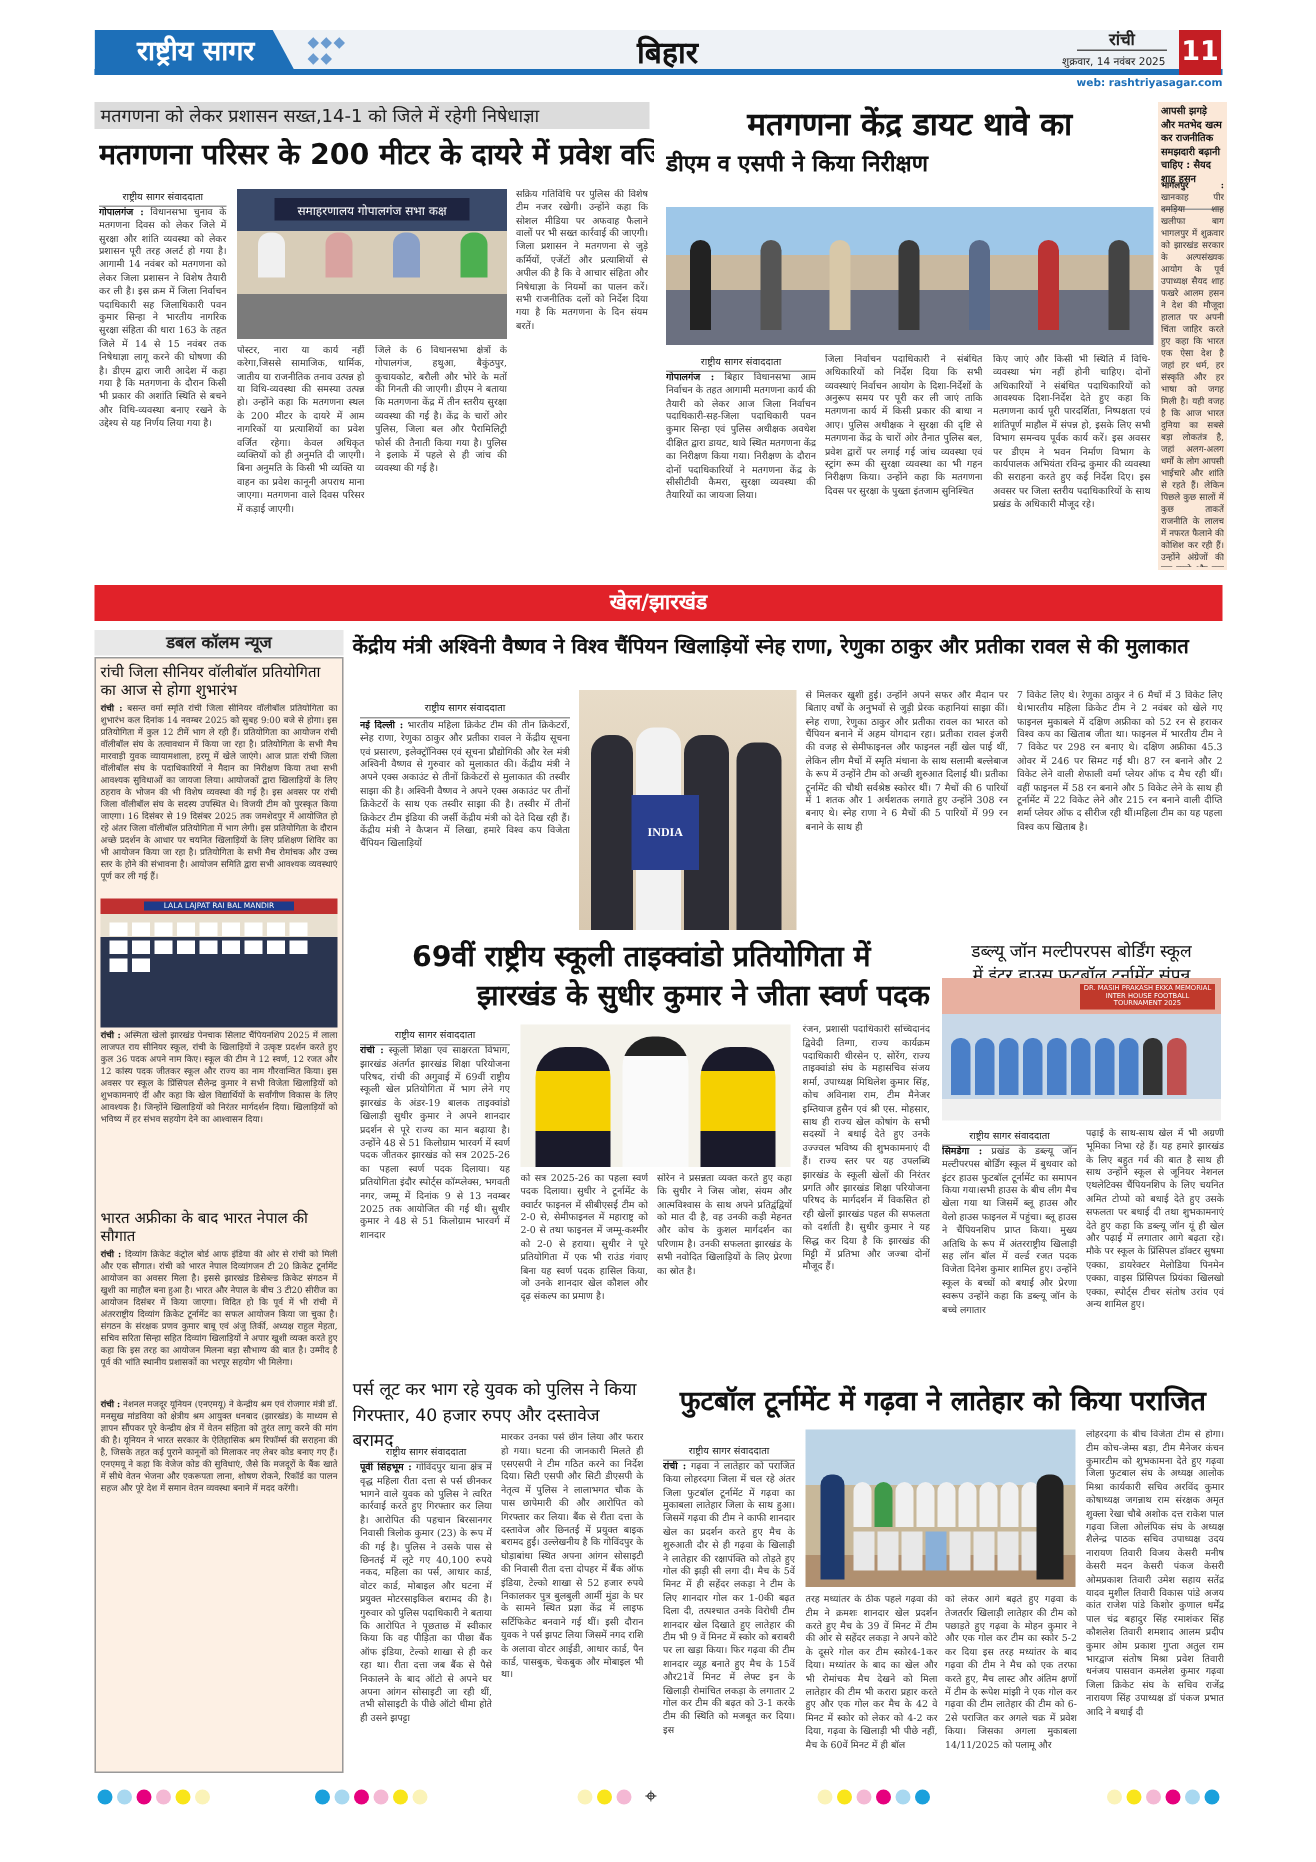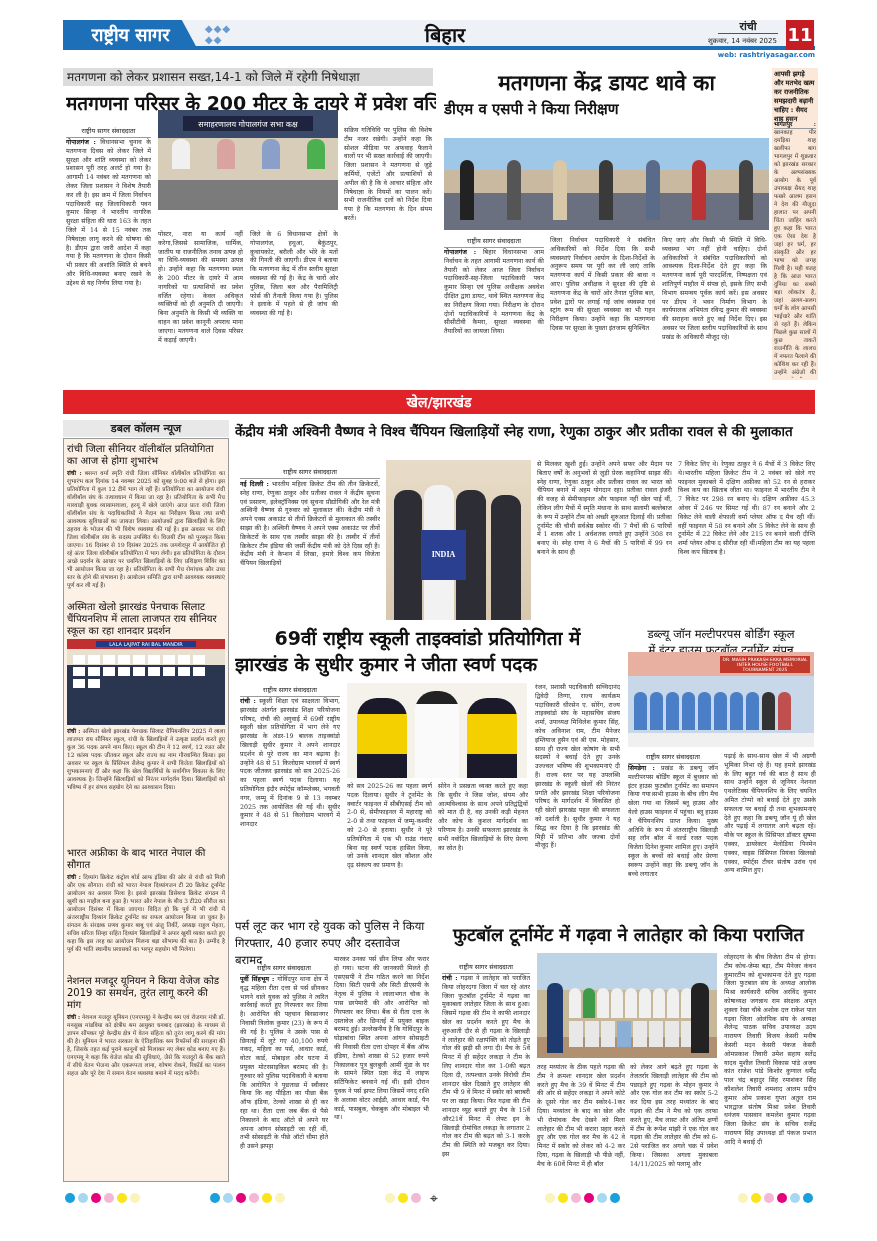--- a/index.html
+++ b/index.html
@@ -35,21 +35,21 @@
 <div class="abs mast-section">बिहार</div>
 <div class="abs mast-city">रांची</div>
 <div class="abs mast-date">शुक्रवार, 14 नवंबर 2025</div>
 <div class="abs mast-web">web: rashtriyasagar.com</div>
 <div class="abs mast-page">11</div>
 
 <div class="abs kicker-bar">मतगणना को लेकर प्रशासन सख्त,14-1 को जिले में रहेगी निषेधाज्ञा</div>
 <div class="abs hl" style="left:66px;top:90px;width:370px;font-size:19px;line-height:26px">मतगणना परिसर के 200 मीटर के दायरे में प्रवेश वर्जित</div>
 <div class="abs byline" style="left:66px;top:126px;width:85px">राष्ट्रीय सागर संवाददाता</div>
 <div class="abs body" style="left:66px;top:138px;width:85px;height:225px"><b>गोपालगंज :</b> <span>विधानसभा चुनाव के मतगणना दिवस को लेकर जिले में सुरक्षा और शांति व्यवस्था को लेकर प्रशासन पूरी तरह अलर्ट हो गया है। आगामी 14 नवंबर को मतगणना को लेकर जिला प्रशासन ने विशेष तैयारी कर ली है। इस क्रम में जिला निर्वाचन पदाधिकारी सह जिलाधिकारी पवन कुमार सिन्हा ने भारतीय नागरिक सुरक्षा संहिता की धारा 163 के तहत जिले में 14 से 15 नवंबर तक निषेधाज्ञा लागू करने की घोषणा की है। डीएम द्वारा जारी आदेश में कहा गया है कि मतगणना के दौरान किसी भी प्रकार की अशांति स्थिति से बचने और विधि-व्यवस्था बनाए रखने के उद्देश्य से यह निर्णय लिया गया है।</span></div>
-<div class="abs photo" style="left:158px;top:110px;width:180px;height:100px;background:linear-gradient(#3a4a6a 0 28%,#d8cdb8 28% 70%,#7b7b7b 70%)">
+<div class="abs photo" style="left:158px;top:126px;width:180px;height:100px;background:linear-gradient(#3a4a6a 0 28%,#d8cdb8 28% 70%,#7b7b7b 70%)">
   <div style="margin:6px auto;width:130px;background:#1e2440;color:#fff;font-family:'DejaVu Sans',sans-serif;font-size:8px;text-align:center;padding:2px">समाहरणालय गोपालगंज सभा कक्ष</div>
   <div style="display:flex;justify-content:space-around;margin-top:8px">
     <span style="width:18px;height:30px;background:#f0f0f0;border-radius:8px 8px 0 0"></span>
     <span style="width:18px;height:30px;background:#d9a3a0;border-radius:8px 8px 0 0"></span>
     <span style="width:18px;height:30px;background:#8aa0c8;border-radius:8px 8px 0 0"></span>
     <span style="width:18px;height:30px;background:#4caf50;border-radius:8px 8px 0 0"></span>
   </div>
 </div>
 <div class="abs body" style="left:158px;top:230px;width:85px;height:135px">पोस्टर, नारा या कार्य नहीं करेगा,जिससे सामाजिक, धार्मिक, जातीय या राजनीतिक तनाव उत्पन्न हो या विधि-व्यवस्था की समस्या उत्पन्न हो। उन्होंने कहा कि मतगणना स्थल के 200 मीटर के दायरे में आम नागरिकों या प्रत्याशियों का प्रवेश वर्जित रहेगा। केवल अधिकृत व्यक्तियों को ही अनुमति दी जाएगी। बिना अनुमति के किसी भी व्यक्ति या वाहन का प्रवेश कानूनी अपराध माना जाएगा। मतगणना वाले दिवस परिसर में कड़ाई जाएगी।</div>
 <div class="abs body" style="left:250px;top:230px;width:88px;height:135px">जिले के 6 विधानसभा क्षेत्रों के गोपालगंज, हथुआ, बैकुंठपुर, कुचायकोट, बरौली और भोरे के मतों की गिनती की जाएगी। डीएम ने बताया कि मतगणना केंद्र में तीन स्तरीय सुरक्षा व्यवस्था की गई है। केंद्र के चारों ओर पुलिस, जिला बल और पैरामिलिट्री फोर्स की तैनाती किया गया है। पुलिस ने इलाके में पहले से ही जांच की व्यवस्था की गई है।</div>
@@ -67,33 +67,32 @@
     <span style="width:14px;height:60px;background:#b33;border-radius:7px 7px 0 0"></span>
     <span style="width:14px;height:60px;background:#444;border-radius:7px 7px 0 0"></span>
   </div>
 </div>
 <div class="abs byline" style="left:444px;top:236px;width:100px">राष्ट्रीय सागर संवाददाता</div>
 <div class="abs body" style="left:444px;top:248px;width:100px;height:132px"><b>गोपालगंज :</b> <span>बिहार विधानसभा आम निर्वाचन के तहत आगामी मतगणना कार्य की तैयारी को लेकर आज जिला निर्वाचन पदाधिकारी-सह-जिला पदाधिकारी पवन कुमार सिन्हा एवं पुलिस अधीक्षक अवधेश दीक्षित द्वारा डायट, थावे स्थित मतगणना केंद्र का निरीक्षण किया गया। निरीक्षण के दौरान दोनों पदाधिकारियों ने मतगणना केंद्र के सीसीटीवी कैमरा, सुरक्षा व्यवस्था की तैयारियों का जायजा लिया।</span></div>
 <div class="abs body" style="left:550px;top:236px;width:105px;height:144px">जिला निर्वाचन पदाधिकारी ने संबंधित अधिकारियों को निर्देश दिया कि सभी व्यवस्थाएं निर्वाचन आयोग के दिशा-निर्देशों के अनुरूप समय पर पूरी कर ली जाएं ताकि मतगणना कार्य में किसी प्रकार की बाधा न आए। पुलिस अधीक्षक ने सुरक्षा की दृष्टि से मतगणना केंद्र के चारों ओर तैनात पुलिस बल, प्रवेश द्वारों पर लगाई गई जांच व्यवस्था एवं स्ट्रांग रूम की सुरक्षा व्यवस्था का भी गहन निरीक्षण किया। उन्होंने कहा कि मतगणना दिवस पर सुरक्षा के पुख्ता इंतजाम सुनिश्चित</div>
 <div class="abs body" style="left:662px;top:236px;width:105px;height:144px">किए जाएं और किसी भी स्थिति में विधि-व्यवस्था भंग नहीं होनी चाहिए। दोनों अधिकारियों ने संबंधित पदाधिकारियों को आवश्यक दिशा-निर्देश देते हुए कहा कि मतगणना कार्य पूरी पारदर्शिता, निष्पक्षता एवं शांतिपूर्ण माहौल में संपन्न हो, इसके लिए सभी विभाग समन्वय पूर्वक कार्य करें। इस अवसर पर डीएम ने भवन निर्माण विभाग के कार्यपालक अभियंता रविन्द्र कुमार की व्यवस्था की सराहना करते हुए कई निर्देश दिए। इस अवसर पर जिला स्तरीय पदाधिकारियों के साथ प्रखंड के अधिकारी मौजूद रहे।</div>
 
 <div class="abs" style="left:772px;top:68px;width:46px;height:312px;background:#fbe8d8;overflow:hidden"></div>
-<div class="abs" style="left:774px;top:70px;width:42px;font-family:'DejaVu Sans',sans-serif;font-weight:bold;font-size:6.5px;line-height:9px;color:#111;border-bottom:1px solid #999;padding-bottom:4px">आपसी झगड़े और मतभेद खत्म कर राजनीतिक समझदारी बढ़ानी चाहिए : सैयद शाह हसन</div>
+<div class="abs" style="left:774px;top:70px;width:42px;font-family:'DejaVu Sans',sans-serif;font-weight:bold;font-size:6.5px;line-height:9px;color:#111;border-bottom:1px solid #999;padding-bottom:15px">आपसी झगड़े और मतभेद खत्म कर राजनीतिक समझदारी बढ़ानी चाहिए : सैयद शाह हसन</div>
 <div class="abs body" style="left:774px;top:120px;width:42px;height:258px;font-size:5.8px;line-height:8px"><b>भागलपुर :</b> <span>खानकाह पीर दमड़िया शाह खलीफा बाग भागलपुर में शुक्रवार को झारखंड सरकार के अल्पसंख्यक आयोग के पूर्व उपाध्यक्ष सैयद शाह फखरे आलम हसन ने देश की मौजूदा हालात पर अपनी चिंता जाहिर करते हुए कहा कि भारत एक ऐसा देश है जहां हर धर्म, हर संस्कृति और हर भाषा को जगह मिली है। यही वजह है कि आज भारत दुनिया का सबसे बड़ा लोकतंत्र है, जहां अलग-अलग धर्मों के लोग आपसी भाईचारे और शांति से रहते हैं। लेकिन पिछले कुछ सालों में कुछ ताकतें राजनीति के लालच में नफरत फैलाने की कोशिश कर रही हैं। उन्होंने अंग्रेजों की फूट डालो और राज करो की नीति को फिर से जिंदा कर दिया है।</span></div>
 
 <div class="abs sports-bar">खेल/झारखंड</div>
 
 <div class="abs dc-header">डबल कॉलम न्यूज</div>
 <div class="abs dc-col">
   <div>
     <div class="dc-title">रांची जिला सीनियर वॉलीबॉल प्रतियोगिता का आज से होगा शुभारंभ</div>
     <div class="body" style="height:130px;font-size:5.8px;line-height:8px"><b>रांची :</b> <span>बसन्त वर्मा स्मृति रांची जिला सीनियर वॉलीबॉल प्रतियोगिता का शुभारंभ कल दिनांक 14 नवम्बर 2025 को सुबह 9:00 बजे से होगा। इस प्रतियोगिता में कुल 12 टीमें भाग ले रही हैं। प्रतियोगिता का आयोजन रांची वॉलीबॉल संघ के तत्वावधान में किया जा रहा है। प्रतियोगिता के सभी मैच मारवाड़ी युवक व्यायामशाला, हरमू में खेले जाएंगे। आज प्रातः रांची जिला वॉलीबॉल संघ के पदाधिकारियों ने मैदान का निरीक्षण किया तथा सभी आवश्यक सुविधाओं का जायजा लिया। आयोजकों द्वारा खिलाड़ियों के लिए ठहराव के भोजन की भी विशेष व्यवस्था की गई है। इस अवसर पर रांची जिला वॉलीबॉल संघ के सदस्य उपस्थित थे। विजयी टीम को पुरस्कृत किया जाएगा। 16 दिसंबर से 19 दिसंबर 2025 तक जमशेदपुर में आयोजित हो रहे अंतर जिला वॉलीबॉल प्रतियोगिता में भाग लेगी। इस प्रतियोगिता के दौरान अच्छे प्रदर्शन के आधार पर चयनित खिलाड़ियों के लिए प्रशिक्षण शिविर का भी आयोजन किया जा रहा है। प्रतियोगिता के सभी मैच रोमांचक और उच्च स्तर के होने की संभावना है। आयोजन समिति द्वारा सभी आवश्यक व्यवस्थाएं पूर्ण कर ली गई हैं।</span></div>
   </div>
   <div>
-    <div class="dc-title">अस्मिता खेलो झारखंड पेनचाक सिलाट चैंपियनशिप में लाला लाजपत राय सीनियर स्कूल का रहा शानदार प्रदर्शन</div>
     <div class="photo" style="height:86px;background:linear-gradient(180deg,#c03030 0 12%,#e8e0d0 12% 30%,#2a3550 30%)">
       <div style="width:100px;margin:2px auto;background:#1e3a8a;color:#fff;font-family:'DejaVu Sans',sans-serif;font-size:5px;text-align:center">LALA LAJPAT RAI BAL MANDIR</div>
       <div style="display:flex;flex-wrap:wrap;gap:3px;padding:6px">
         <span style="width:12px;height:9px;background:#fff"></span>
           <span style="width:12px;height:9px;background:#fff"></span>
           <span style="width:12px;height:9px;background:#fff"></span>
           <span style="width:12px;height:9px;background:#fff"></span>
           <span style="width:12px;height:9px;background:#fff"></span>
           <span style="width:12px;height:9px;background:#fff"></span>
           <span style="width:12px;height:9px;background:#fff"></span>
@@ -112,40 +111,39 @@
           <span style="width:12px;height:9px;background:#fff"></span>
       </div>
     </div>
     <div class="body" style="height:118px;font-size:5.8px;line-height:8px;margin-top:2px"><b>रांची :</b> <span>अस्मिता खेलो झारखंड पेनचाक सिलाट चैंपियनशिप 2025 में लाला लाजपत राय सीनियर स्कूल, रांची के खिलाड़ियों ने उत्कृष्ट प्रदर्शन करते हुए कुल 36 पदक अपने नाम किए। स्कूल की टीम ने 12 स्वर्ण, 12 रजत और 12 कांस्य पदक जीतकर स्कूल और राज्य का नाम गौरवान्वित किया। इस अवसर पर स्कूल के प्रिंसिपल सैलेन्द्र कुमार ने सभी विजेता खिलाड़ियों को शुभकामनाएं दीं और कहा कि खेल विद्यार्थियों के सर्वांगीण विकास के लिए आवश्यक है। जिन्होंने खिलाड़ियों को निरंतर मार्गदर्शन दिया। खिलाड़ियों को भविष्य में हर संभव सहयोग देने का आश्वासन दिया।</span></div>
   </div>
   <div>
     <div class="dc-title">भारत अफ्रीका के बाद भारत नेपाल की सौगात</div>
     <div class="body" style="height:100px;font-size:5.8px;line-height:8px"><b>रांची :</b> <span>दिव्यांग क्रिकेट कंट्रोल बोर्ड आफ इंडिया की ओर से रांची को मिली और एक सौगात। रांची को भारत नेपाल दिव्यांगजन टी 20 क्रिकेट टूर्नामेंट आयोजन का अवसर मिला है। इससे झारखंड डिसेब्ल्ड क्रिकेट संगठन में खुशी का माहौल बना हुआ है। भारत और नेपाल के बीच 3 टी20 सीरीज का आयोजन दिसंबर में किया जाएगा। विदित हो कि पूर्व में भी रांची में अंतरराष्ट्रीय दिव्यांग क्रिकेट टूर्नामेंट का सफल आयोजन किया जा चुका है। संगठन के संरक्षक प्रणव कुमार बाबू एवं अंजु तिर्की, अध्यक्ष राहुल मेहता, सचिव सरिता सिन्हा सहित दिव्यांग खिलाड़ियों ने अपार खुशी व्यक्त करते हुए कहा कि इस तरह का आयोजन मिलना बड़ा सौभाग्य की बात है। उम्मीद है पूर्व की भांति स्थानीय प्रशासकों का भरपूर सहयोग भी मिलेगा।</span></div>
   </div>
   <div>
-    <div class="dc-title">नेशनल मजदूर यूनियन ने किया वेजेज कोड 2019 का समर्थन, तुरंत लागू करने की मांग</div>
     <div class="body" style="height:130px;font-size:5.8px;line-height:8px"><b>रांची :</b> <span>नेशनल मजदूर यूनियन (एनएमयू) ने केन्द्रीय श्रम एवं रोजगार मंत्री डॉ. मनसुख मांडविया को क्षेत्रीय श्रम आयुक्त धनबाद (झारखंड) के माध्यम से ज्ञापन सौंपकर पूरे केन्द्रीय क्षेत्र में वेतन संहिता को तुरंत लागू करने की मांग की है। यूनियन ने भारत सरकार के ऐतिहासिक श्रम रिफॉर्म्स की सराहना की है, जिसके तहत कई पुराने कानूनों को मिलाकर नए लेबर कोड बनाए गए हैं। एनएमयू ने कहा कि वेजेज कोड की सुविधाएं, जैसे कि मजदूरों के बैंक खाते में सीधे वेतन भेजना और एकरूपता लाना, शोषण रोकने, रिकॉर्ड का पालन सहज और पूरे देश में समान वेतन व्यवस्था बनाने में मदद करेंगी।</span></div>
   </div>
 </div>
 
 <div class="abs hl" style="left:235px;top:421px;width:580px;font-size:13.5px;line-height:20px;font-weight:bold">केंद्रीय मंत्री अश्विनी वैष्णव ने विश्व चैंपियन खिलाड़ियों स्नेह राणा, रेणुका ठाकुर और प्रतीका रावल से की मुलाकात</div>
 <div class="abs byline" style="left:240px;top:467px;width:140px">राष्ट्रीय सागर संवाददाता</div>
 <div class="abs body" style="left:240px;top:480px;width:140px;height:140px"><b>नई दिल्ली :</b> <span>भारतीय महिला क्रिकेट टीम की तीन क्रिकेटरों, स्नेह राणा, रेणुका ठाकुर और प्रतीका रावल ने केंद्रीय सूचना एवं प्रसारण, इलेक्ट्रॉनिक्स एवं सूचना प्रौद्योगिकी और रेल मंत्री अश्विनी वैष्णव से गुरुवार को मुलाकात की। केंद्रीय मंत्री ने अपने एक्स अकाउंट से तीनों क्रिकेटरों से मुलाकात की तस्वीर साझा की है। अश्विनी वैष्णव ने अपने एक्स अकाउंट पर तीनों क्रिकेटरों के साथ एक तस्वीर साझा की है। तस्वीर में तीनों क्रिकेटर टीम इंडिया की जर्सी केंद्रीय मंत्री को देते दिख रही हैं। केंद्रीय मंत्री ने कैप्शन में लिखा, हमारे विश्व कप विजेता चैंपियन खिलाड़ियों</span></div>
 <div class="abs photo" style="left:386px;top:460px;width:145px;height:160px;background:linear-gradient(180deg,#e8dcc8 0%,#d8c8b0 100%)">
   <div style="position:absolute;left:8px;top:30px;width:28px;height:130px;background:#2d2d35;border-radius:12px 12px 0 0"></div>
   <div style="position:absolute;left:38px;top:25px;width:30px;height:135px;background:#f2f2f2;border-radius:12px 12px 0 0"></div>
   <div style="position:absolute;left:70px;top:30px;width:30px;height:130px;background:#2d2d35;border-radius:12px 12px 0 0"></div>
   <div style="position:absolute;left:105px;top:35px;width:30px;height:125px;background:#2d2d35;border-radius:12px 12px 0 0"></div>
   <div style="position:absolute;left:35px;top:70px;width:45px;height:50px;background:#2a3f8f;color:#fff;font-family:Liberation Serif, serif;font-weight:bold;font-size:8px;text-align:center;line-height:50px">INDIA</div>
 </div>
 <div class="abs body" style="left:537px;top:460px;width:135px;height:160px">से मिलकर खुशी हुई। उन्होंने अपने सफर और मैदान पर बिताए वर्षों के अनुभवों से जुड़ी प्रेरक कहानियां साझा कीं।स्नेह राणा, रेणुका ठाकुर और प्रतीका रावल का भारत को चैंपियन बनाने में अहम योगदान रहा। प्रतीका रावल इंजरी की वजह से सेमीफाइनल और फाइनल नहीं खेल पाई थीं, लेकिन लीग मैचों में स्मृति मंधाना के साथ सलामी बल्लेबाज के रूप में उन्होंने टीम को अच्छी शुरुआत दिलाई थी। प्रतीका टूर्नामेंट की चौथी सर्वश्रेष्ठ स्कोरर थीं। 7 मैचों की 6 पारियों में 1 शतक और 1 अर्धशतक लगाते हुए उन्होंने 308 रन बनाए थे। स्नेह राणा ने 6 मैचों की 5 पारियों में 99 रन बनाने के साथ ही</div>
 <div class="abs body" style="left:678px;top:460px;width:137px;height:160px">7 विकेट लिए थे। रेणुका ठाकुर ने 6 मैचों में 3 विकेट लिए थे।भारतीय महिला क्रिकेट टीम ने 2 नवंबर को खेले गए फाइनल मुकाबले में दक्षिण अफ्रीका को 52 रन से हराकर विश्व कप का खिताब जीता था। फाइनल में भारतीय टीम ने 7 विकेट पर 298 रन बनाए थे। दक्षिण अफ्रीका 45.3 ओवर में 246 पर सिमट गई थी। 87 रन बनाने और 2 विकेट लेने वाली शेफाली वर्मा प्लेयर ऑफ द मैच रही थीं। वहीं फाइनल में 58 रन बनाने और 5 विकेट लेने के साथ ही टूर्नामेंट में 22 विकेट लेने और 215 रन बनाने वाली दीप्ति शर्मा प्लेयर ऑफ द सीरीज रही थीं।महिला टीम का यह पहला विश्व कप खिताब है।</div>
 
 <div class="abs hl" style="left:235px;top:625px;width:385px;font-size:19px;line-height:26px;text-align:center">69वीं राष्ट्रीय स्कूली ताइक्वांडो प्रतियोगिता में</div>
-<div class="abs hl" style="left:235px;top:651px;width:385px;font-size:19px;line-height:26px;text-align:left">झारखंड के सुधीर कुमार ने जीता स्वर्ण पदक</div>
+<div class="abs hl" style="left:235px;top:651px;width:385px;font-size:19px;line-height:26px;text-align:right">झारखंड के सुधीर कुमार ने जीता स्वर्ण पदक</div>
 <div class="abs byline" style="left:240px;top:685px;width:100px">राष्ट्रीय सागर संवाददाता</div>
 <div class="abs body" style="left:240px;top:697px;width:100px;height:215px"><b>रांची :</b> <span>स्कूली शिक्षा एवं साक्षरता विभाग, झारखंड अंतर्गत झारखंड शिक्षा परियोजना परिषद, रांची की अगुवाई में 69वीं राष्ट्रीय स्कूली खेल प्रतियोगिता में भाग लेने गए झारखंड के अंडर-19 बालक ताइक्वांडो खिलाड़ी सुधीर कुमार ने अपने शानदार प्रदर्शन से पूरे राज्य का मान बढ़ाया है। उन्होंने 48 से 51 किलोग्राम भारवर्ग में स्वर्ण पदक जीतकर झारखंड को सत्र 2025-26 का पहला स्वर्ण पदक दिलाया। यह प्रतियोगिता इंदौर स्पोर्ट्स कॉम्प्लेक्स, भगवती नगर, जम्मू में दिनांक 9 से 13 नवम्बर 2025 तक आयोजित की गई थी। सुधीर कुमार ने 48 से 51 किलोग्राम भारवर्ग में शानदार</span></div>
 <div class="abs photo" style="left:347px;top:683px;width:180px;height:95px;background:#f4f2ea">
   <div style="position:absolute;left:10px;top:15px;width:50px;height:80px;background:linear-gradient(#1a1a2a 0 20%,#f5d000 20% 70%,#1a1a2a 70%);border-radius:20px 20px 0 0"></div>
   <div style="position:absolute;left:68px;top:8px;width:44px;height:87px;background:linear-gradient(#222 0 15%,#fafafa 15%);border-radius:20px 20px 0 0"></div>
   <div style="position:absolute;left:120px;top:15px;width:50px;height:80px;background:linear-gradient(#1a1a2a 0 20%,#f5d000 20% 70%,#1a1a2a 70%);border-radius:20px 20px 0 0"></div>
 </div>
 <div class="abs body" style="left:347px;top:782px;width:85px;height:130px">को सत्र 2025-26 का पहला स्वर्ण पदक दिलाया। सुधीर ने टूर्नामेंट के क्वार्टर फाइनल में सीबीएसई टीम को 2-0 से, सेमीफाइनल में महाराष्ट्र को 2-0 से तथा फाइनल में जम्मू-कश्मीर को 2-0 से हराया। सुधीर ने पूरे प्रतियोगिता में एक भी राउंड गंवाए बिना यह स्वर्ण पदक हासिल किया, जो उनके शानदार खेल कौशल और दृढ़ संकल्प का प्रमाण है।</div>
 <div class="abs body" style="left:438px;top:782px;width:90px;height:130px">सोरेन ने प्रसन्नता व्यक्त करते हुए कहा कि सुधीर ने जिस जोश, संयम और आत्मविश्वास के साथ अपने प्रतिद्वंद्वियों को मात दी है, वह उनकी कड़ी मेहनत और कोच के कुशल मार्गदर्शन का परिणाम है। उनकी सफलता झारखंड के सभी नवोदित खिलाड़ियों के लिए प्रेरणा का स्रोत है।</div>
 <div class="abs body" style="left:535px;top:683px;width:85px;height:229px">रंजन, प्रशासी पदाधिकारी सच्चिदानंद द्विवेदी तिग्गा, राज्य कार्यक्रम पदाधिकारी धीरसेन ए. सोरेंग, राज्य ताइक्वांडो संघ के महासचिव संजय शर्मा, उपाध्यक्ष मिथिलेश कुमार सिंह, कोच अविनाश राम, टीम मैनेजर इम्तियाज हुसैन एवं श्री एस. मोहसार, साथ ही राज्य खेल कोषांग के सभी सदस्यों ने बधाई देते हुए उनके उज्ज्वल भविष्य की शुभकामनाएं दी हैं। राज्य स्तर पर यह उपलब्धि झारखंड के स्कूली खेलों की निरंतर प्रगति और झारखंड शिक्षा परियोजना परिषद के मार्गदर्शन में विकसित हो रही खेलों झारखंड पहल की सफलता को दर्शाती है। सुधीर कुमार ने यह सिद्ध कर दिया है कि झारखंड की मिट्टी में प्रतिभा और जज्बा दोनों मौजूद हैं।</div>

